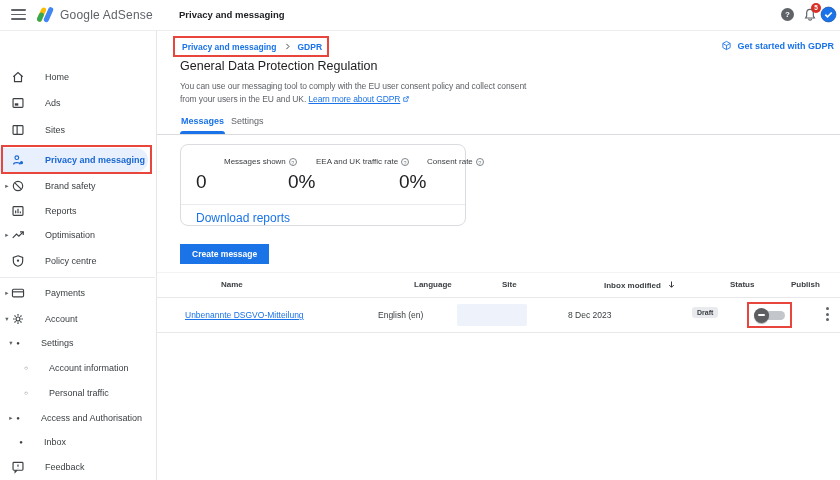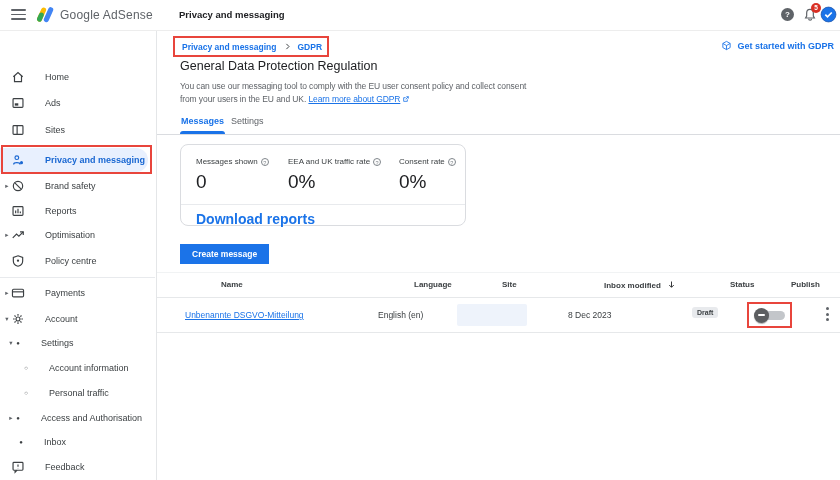--- a/index.html
+++ b/index.html
@@ -51,26 +51,26 @@
 
   .tabbar{position:absolute;left:156px;top:110px;width:684px;height:24px;border-bottom:1px solid #dadce0;}
   .tab{position:absolute;top:3px;height:21px;font-size:9px;cursor:pointer;text-align:right;}
   .tab .tl{display:block;padding:3px 1px;}
   .tab.selected{color:#1a73e8;font-weight:bold;}
   .tab.selected .tab-underline{position:absolute;left:0;right:0;bottom:0;height:3px;background:#1a73e8;border-radius:3px 3px 0 0;}
   .tab.plain{color:#5f6368;}
 
   .stats-card{position:absolute;left:180px;top:144px;width:286px;height:82px;border:1px solid #dadce0;border-radius:8px;box-sizing:border-box;background:#fff;}
   .metric{position:absolute;top:12px;}
-  .metric .mlabel{display:flex;align-items:center;gap:3px;font-size:8px;color:#3c4043;white-space:nowrap;}
+  .metric .mlabel{display:flex;align-items:center;gap:3px;font-size:8px;color:#3c4043;white-space:nowrap;margin-left:28px;}
   .metric .mvalue{margin-top:5px;font-size:19px;color:#202124;}
   .mini-help{display:inline-block;width:8px;height:8px;border:1px solid #80868b;border-radius:50%;color:#80868b;
     font-size:5.5px;line-height:8px;text-align:center;box-sizing:border-box;cursor:pointer;}
   .card-divider{position:absolute;left:0;right:0;top:59px;height:1px;background:#e8eaed;}
-  .download-link{position:absolute;left:15px;top:66px;font-size:14px;font-weight:bold;color:#1a73e8;cursor:pointer;}
+  .download-link{position:absolute;left:15px;top:66px;font-size:12px;font-weight:normal;color:#1a73e8;cursor:pointer;}
 
   .create-btn{position:absolute;left:180px;top:244px;height:20px;padding:0 12px;background:#1b73e8;color:#fff;
     font-size:8.5px;font-weight:bold;border:none;border-radius:0;display:inline-flex;align-items:center;cursor:pointer;
     font-family:"Liberation Sans", sans-serif;}
 
   
   .table{position:absolute;left:156px;top:272px;width:684px;border-top:1px solid #f1f3f4;}
   .thead{position:relative;height:24px;border-bottom:1px solid #e6e8ea;}
   .th{position:absolute;top:7px;font-size:8px;font-weight:bold;color:#3c4043;white-space:nowrap;cursor:pointer;padding-left:36px;}
   .trow{position:relative;height:34px;border-bottom:1px solid #e6e8ea;}

